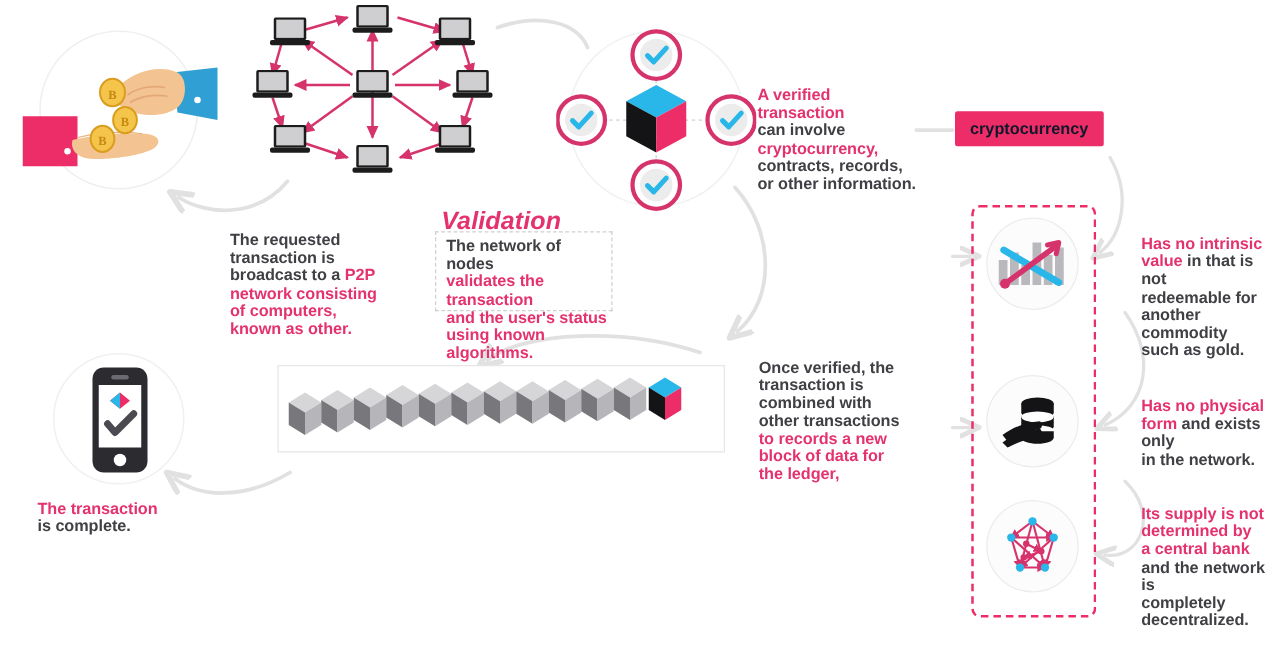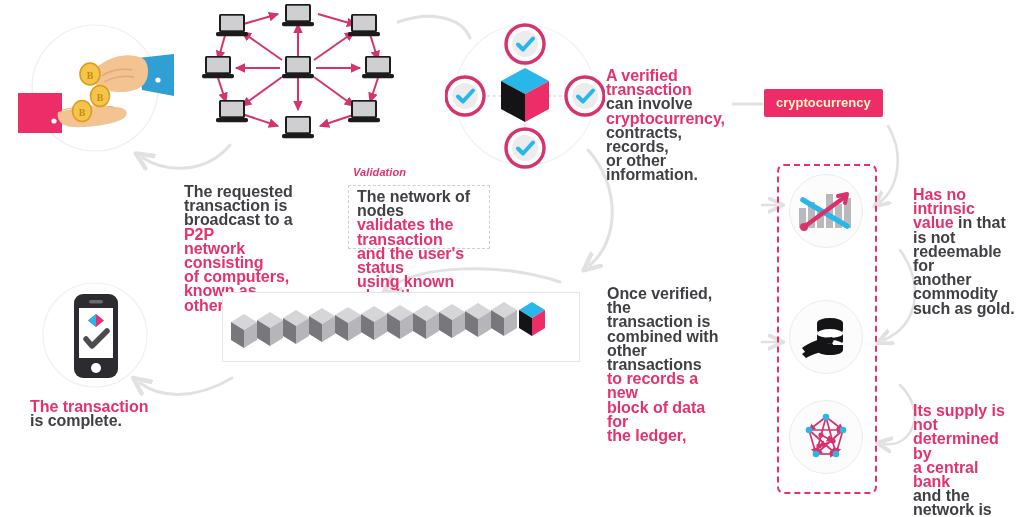--- a/index.html
+++ b/index.html
@@ -12,45 +12,45 @@
     position:relative;
     width:1024px;
     height:517px;
     overflow:hidden;
     background:#ffffff;
   }
   .abs{position:absolute;}
   
   .cap{
     position:absolute;
-    font-size:16px;
+    font-size:13px;
     line-height:14.2px;
     font-weight:700;
     color:#3f3f44;
     letter-spacing:-0.05px;
   }
   .cap .hl{color:#E4326F;}
   .cap .dk{color:#3f3f44;}
   .validation-title{
     position:absolute;
     font-style:italic;
     font-weight:700;
-    font-size:11px;
+    font-size:20px;
     color:#E4326F;
     letter-spacing:0.1px;
   }
   .validation-box{
     position:absolute;
     border:1px dashed #cfcfcf;
     box-sizing:border-box;
   }
   .tag{
     position:absolute;
     background:#ED2D67;
-    color:#fef9c3;
+    color:#0f172a;
     font-weight:700;
     font-size:13px;
     padding:6px 12px 7px 12px;
     border-radius:2px;
     white-space:nowrap;
   }
   .ledger-box{
     position:absolute;
     border:1px solid #e6e6e6;
     box-sizing:border-box;
@@ -335,20 +335,25 @@
       <path d="M19,11 L19,18 C19,21 25,23 32,23 C39,23 45,21 45,18 L45,11 Z"></path>
       <ellipse cx="32" cy="22" rx="13" ry="5" fill="#141417"></ellipse>
       <path d="M19,22 L19,29 C19,32 25,34 32,34 C39,34 45,32 45,29 L45,22 Z"></path>
       <ellipse cx="32" cy="21.5" rx="13" ry="4.4" fill="#ffffff"></ellipse>
       <ellipse cx="32" cy="32.5" rx="13" ry="4.4" fill="#ffffff"></ellipse>
       <path d="M19,33 L19,38 C19,41 25,43 32,43 C39,43 45,41 45,38 L45,33 Z"></path>
       <path d="M4,36 C12,30 22,26 34,25 C36,27 36,30 34,31 C23,33 14,37 8,41 Z"></path>
       <path d="M4,42 C12,36 22,32 34,31 C36,33 36,36 34,37 C23,39 14,43 8,46 Z"></path>
     </g>
   </svg>
+  <div class="cap" style="left:913px;top:318px;width:106px;">
+    <span class="hl">Has no physical</span><br>
+    <span class="hl">form</span><span class="dk"> and exists only</span><br>
+    <span class="dk">in the network.</span>
+  </div>
 
   <div class="circle-thin" style="left:789px;top:400px;width:74px;height:74px;background:#fcfcfc;"></div>
   <svg class="abs" style="left:797px;top:408px;" width="58" height="58" viewBox="0 0 58 58">
     <defs>
       <marker id="dk2" markerWidth="5" markerHeight="5" refX="3.6" refY="2.5" orient="auto">
         <path d="M0,0.4 L4.2,2.5 L0,4.6 Z" fill="#D6336C"></path>
       </marker>
     </defs>
     <g stroke="#D6336C" stroke-width="1.7" fill="none" marker-end="url(#dk2)">
       <line x1="29" y1="9" x2="46" y2="22"></line>

